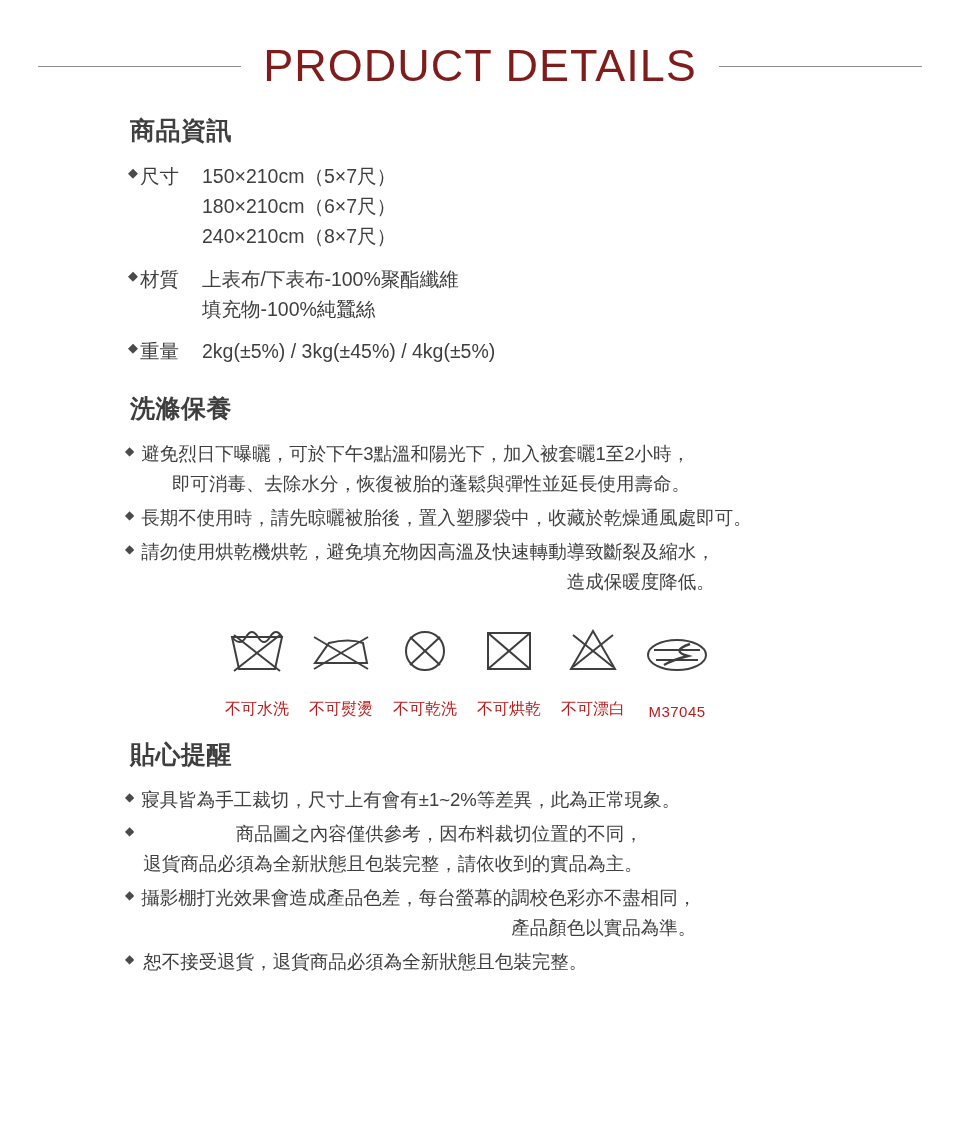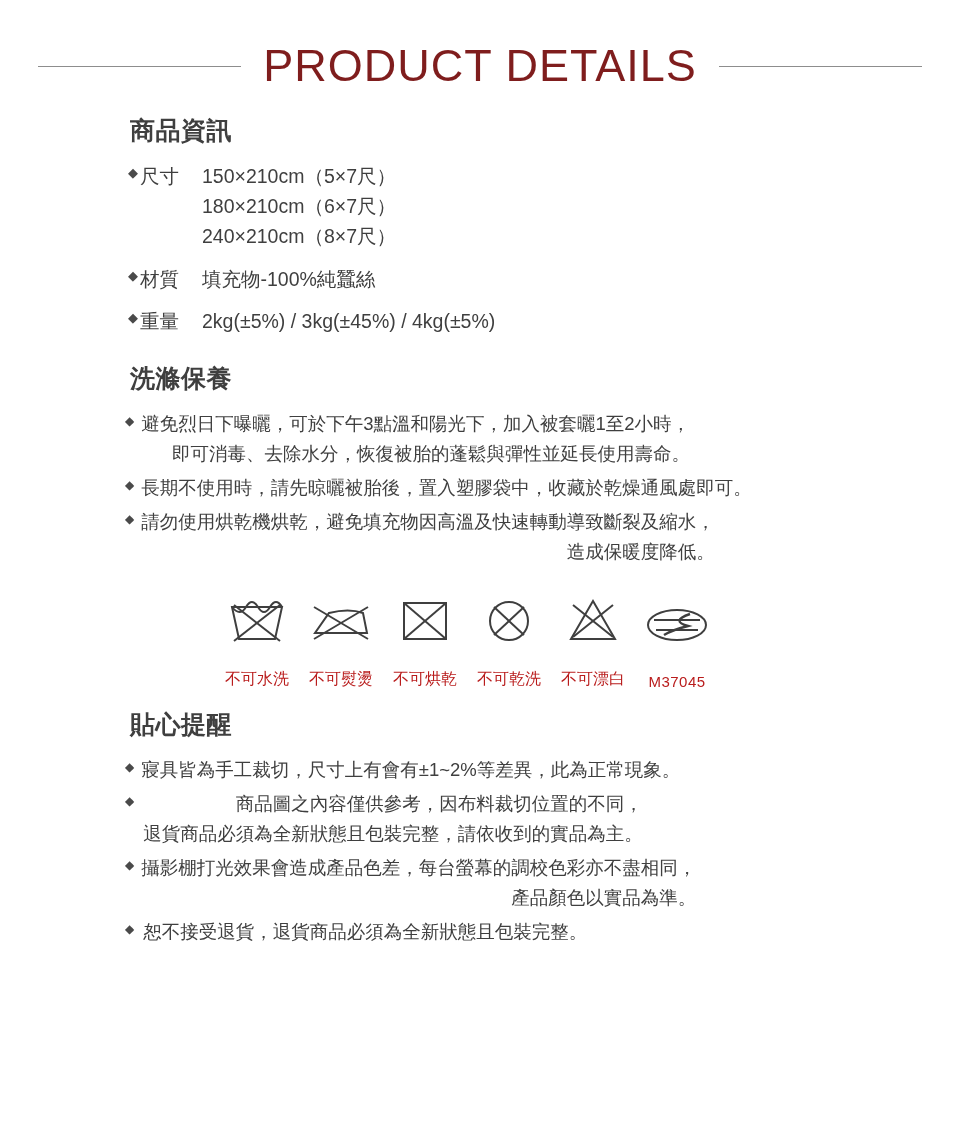--- a/index.html
+++ b/index.html
@@ -174,20 +174,21 @@
           <div>150×210cm（5×7尺）</div>
           <div>180×210cm（6×7尺）</div>
           <div>240×210cm（8×7尺）</div>
         </span>
       </div>
 
       <div class="spec-row">
         <span class="spec-bullet">◆</span>
         <span class="spec-label">材質</span>
         <span class="spec-values">
+          <div>上表布/下表布-100%聚酯纖維</div>
           <div>填充物-100%純蠶絲</div>
         </span>
       </div>
 
       <div class="spec-row">
         <span class="spec-bullet">◆</span>
         <span class="spec-label">重量</span>
         <span class="spec-values">
           <div>2kg(±5%) / 3kg(±45%) / 4kg(±5%)</div>
         </span>
@@ -241,37 +242,37 @@
               <line x1="5" y1="12" x2="59" y2="44" stroke="#3f3f3f" stroke-width="2"></line>
               <line x1="59" y1="12" x2="5" y2="44" stroke="#3f3f3f" stroke-width="2"></line>
             </svg>
           </div>
           <div class="caption">不可熨燙</div>
         </div>
 
         <div class="symbol">
           <div class="glyph">
             <svg width="52" height="48" viewBox="0 0 52 48">
+              <circle cx="26" cy="26" r="19" fill="none" stroke="#3f3f3f" stroke-width="2"></circle>
+              <line x1="11" y1="12" x2="41" y2="40" stroke="#3f3f3f" stroke-width="2"></line>
+              <line x1="41" y1="12" x2="11" y2="40" stroke="#3f3f3f" stroke-width="2"></line>
+            </svg>
+          </div>
+          <div class="caption">不可乾洗</div>
+        </div>
+
+        <div class="symbol">
+          <div class="glyph">
+            <svg width="52" height="48" viewBox="0 0 52 48">
               <rect x="5" y="8" width="42" height="36" fill="none" stroke="#3f3f3f" stroke-width="2"></rect>
               <line x1="5" y1="8" x2="47" y2="44" stroke="#3f3f3f" stroke-width="2"></line>
               <line x1="47" y1="8" x2="5" y2="44" stroke="#3f3f3f" stroke-width="2"></line>
             </svg>
           </div>
           <div class="caption">不可烘乾</div>
-        </div>
-
-        <div class="symbol">
-          <div class="glyph">
-            <svg width="52" height="48" viewBox="0 0 52 48">
-              <circle cx="26" cy="26" r="19" fill="none" stroke="#3f3f3f" stroke-width="2"></circle>
-              <line x1="11" y1="12" x2="41" y2="40" stroke="#3f3f3f" stroke-width="2"></line>
-              <line x1="41" y1="12" x2="11" y2="40" stroke="#3f3f3f" stroke-width="2"></line>
-            </svg>
-          </div>
-          <div class="caption">不可乾洗</div>
         </div>
 
         <div class="symbol">
           <div class="glyph">
             <svg width="56" height="48" viewBox="0 0 56 48">
               <path d="M28 6 L50 44 L6 44 Z" fill="none" stroke="#3f3f3f" stroke-width="2"></path>
               <line x1="8" y1="10" x2="48" y2="42" stroke="#3f3f3f" stroke-width="2"></line>
               <line x1="48" y1="10" x2="8" y2="42" stroke="#3f3f3f" stroke-width="2"></line>
             </svg>
           </div>

